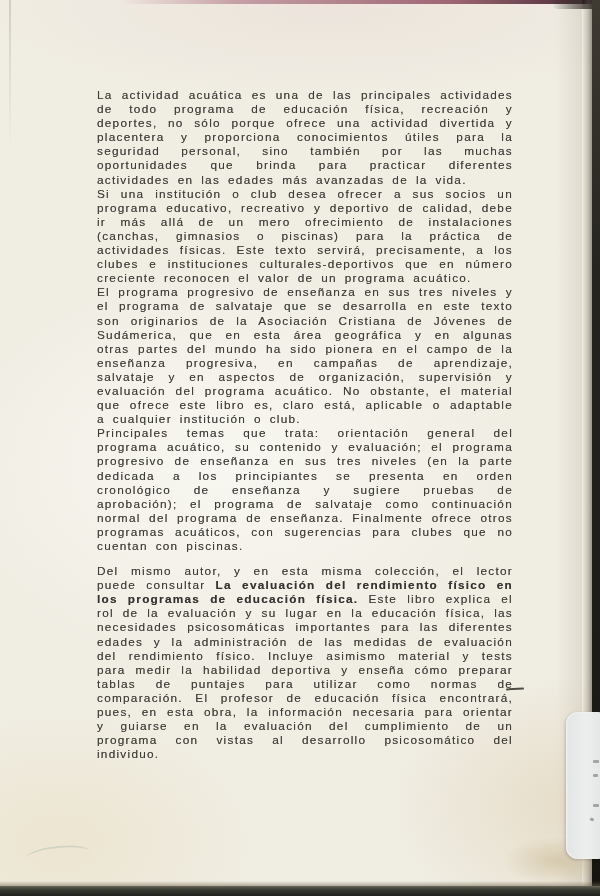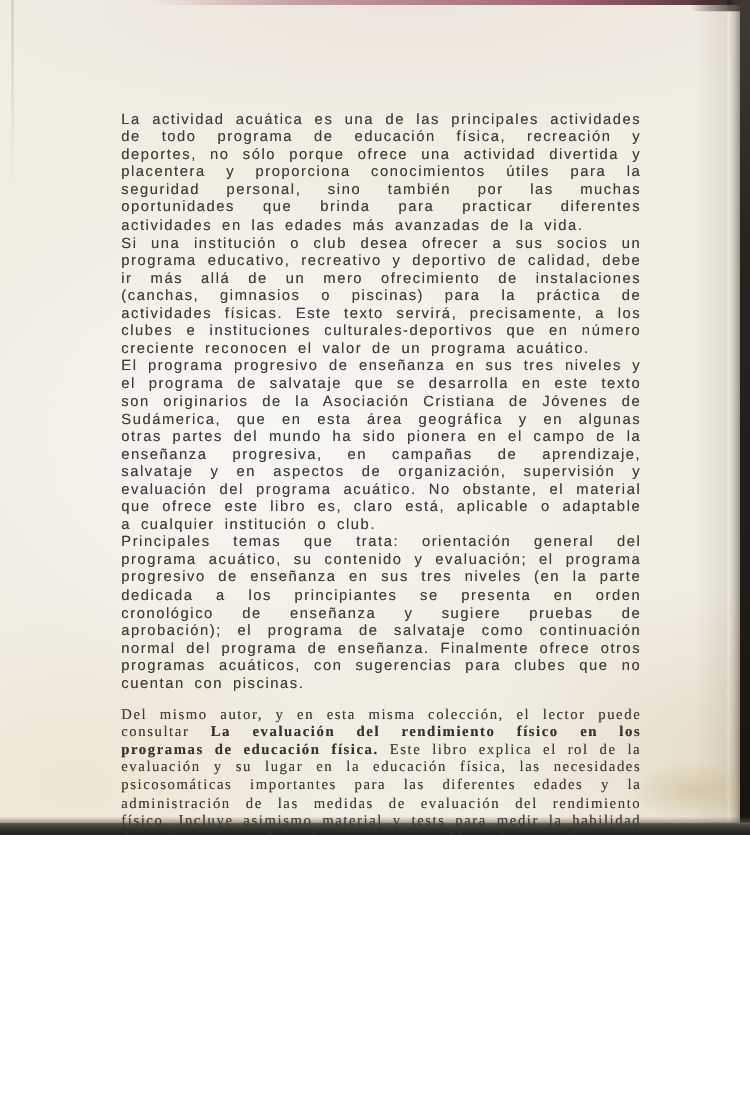--- a/index.html
+++ b/index.html
@@ -7,21 +7,21 @@
     padding: 0;
     width: 600px;
     height: 896px;
     overflow: hidden;
     font-family: "Liberation Sans", "DejaVu Sans", sans-serif;
   }
 
   .scan {
     position: relative;
     width: 600px;
-    height: 668px;
+    height: 896px;
     overflow: hidden;
     background:
       radial-gradient(ellipse 420px 300px at 38% 52%, rgba(255,255,252,0.55), rgba(255,255,252,0) 70%),
       radial-gradient(ellipse 300px 200px at 10% 94%, rgba(226,209,160,0.28), rgba(226,209,160,0) 70%),
       radial-gradient(ellipse 500px 120px at 55% 1%, rgba(224,198,196,0.22), rgba(224,198,196,0) 75%),
       radial-gradient(ellipse 280px 190px at 97% 90%, rgba(205,182,136,0.30), rgba(205,182,136,0) 70%),
       #f0ede3;
   }
 
   
@@ -32,21 +32,21 @@
     width: 416px;
     color: #3d3c38;
     font-size: 11.8px;
     line-height: 14.1px;
     letter-spacing: 1.25px;
     word-spacing: 3.4px;
     text-align: justify;
     text-shadow: 0 0 0.4px rgba(62,60,55,0.55);
   }
   .cover-text p { margin: 0; }
-  .cover-text p.separated { margin-top: 11px; font-family: Liberation Serif, serif; }
+  .cover-text p.separated { margin-top: 11px; }
   .cover-text b { font-weight: bold; color: #343330; }
 
   
   .top-edge {
     position: absolute; top: 0; left: 120px; right: 6px; height: 4px;
     background: linear-gradient(to right,
       rgba(150,70,95,0) 0%, rgba(150,70,95,0.45) 25%,
       rgba(130,50,75,0.72) 70%, rgba(60,30,40,0.95) 100%);
   }
   .top-right-corner {

